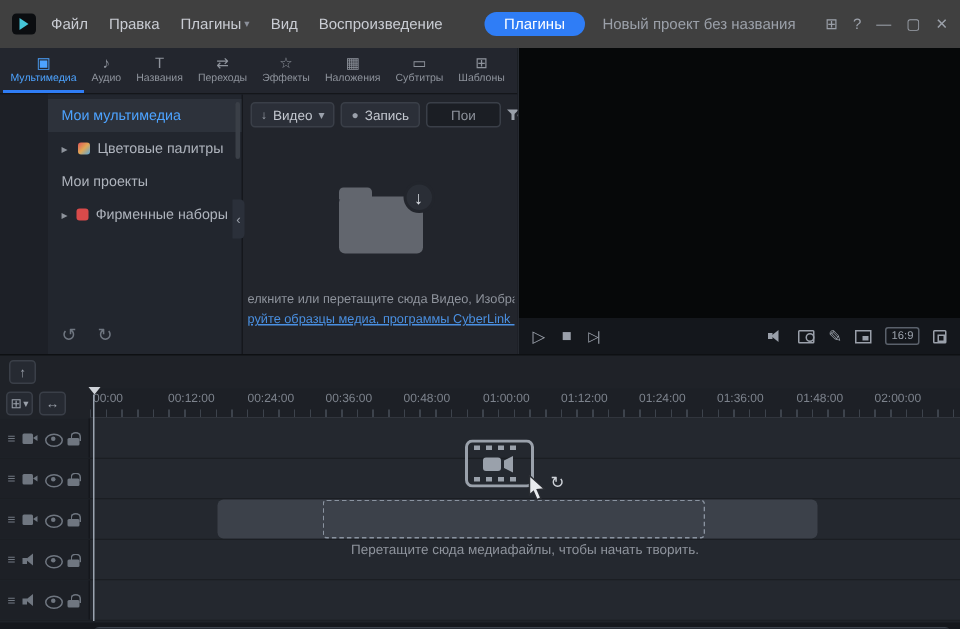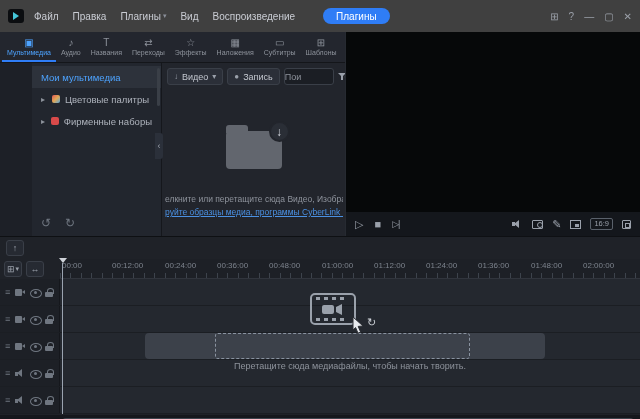--- a/index.html
+++ b/index.html
@@ -38,21 +38,21 @@
   .brand-ic{width:8px;height:8px;border-radius:2px;background:#d84a4a;}
   .side-scroll{position:absolute;right:1px;top:5px;width:3px;height:38px;background:#3a3f47;border-radius:2px;}
   .side-bottom{position:absolute;bottom:6px;left:9px;display:flex;gap:14px;color:#6f7680;font-size:12px;}
   .collapse-tab{position:absolute;left:123px;top:70px;width:8px;height:26px;background:#2b303a;border-radius:0 3px 3px 0;color:#9aa0aa;font-size:9px;display:flex;align-items:center;justify-content:center;z-index:3;}
 
   
   .library{flex:1;display:flex;flex-direction:column;background:#22252c;position:relative;overflow:hidden;}
   .lib-toolbar{height:24px;display:flex;align-items:center;gap:4px;padding:3px 5px 0 5px;}
   .lib-btn{height:17px;background:#2b2f38;border:1px solid #3a3f48;border-radius:3px;color:#c3c7cf;font-size:9px;display:flex;align-items:center;gap:4px;padding:0 6px;white-space:nowrap;}
   .lib-btn .mini{font-size:8px;color:#9aa0aa;}
-  .search{height:17px;width:50px;background:#1b1e24;border:1px solid #3a3f48;border-radius:3px;color:#8e939c;font-size:9px;padding:0 0;font-family:inherit;outline:none;}
+  .search{height:17px;width:50px;background:#1b1e24;border:1px solid #3a3f48;border-radius:3px;color:#8e939c;font-size:9px;padding:0 16px;font-family:inherit;outline:none;}
   .search::placeholder{color:#8e939c;}
   .i{display:inline-block;position:relative;color:#9aa0aa;}
   .i-funnel{width:9px;height:9px;}
   .i-funnel::before{content:"";position:absolute;left:0;top:1px;border-left:4.5px solid transparent;border-right:4.5px solid transparent;border-top:4px solid currentColor;}
   .i-funnel::after{content:"";position:absolute;left:3.5px;top:4px;width:2px;height:4px;background:currentColor;}
   .dots{color:#9aa0aa;font-size:10px;margin-left:2px;}
   .folder-wrap{position:absolute;left:50%;top:68px;transform:translateX(-50%);}
   .folder{width:56px;height:38px;background:#62666e;border-radius:4px;position:relative;}
   .folder::before{content:"";position:absolute;top:-6px;left:0;width:22px;height:8px;background:#62666e;border-radius:3px 3px 0 0;}
   .badge{position:absolute;right:-8px;top:-10px;width:21px;height:21px;border-radius:50%;background:#2a2e36;border:2px solid #22252c;display:flex;align-items:center;justify-content:center;color:#d7dbe1;font-size:12px;}
@@ -135,20 +135,21 @@
           <span class="chev">▾</span>
         </span>
       <span class="menu">
           <span>Вид</span>
         </span>
       <span class="menu">
           <span>Воспроизведение</span>
         </span>
     </div>
     <button class="export">Плагины</button>
+    <span class="project">Новый проект без названия</span>
     <div class="tb-spacer"></div>
     <div class="tb-right">
       <span class="tb-ic">⊞</span>
       <span class="tb-ic">?</span>
       <span class="tb-ic">—</span>
       <span class="tb-ic">▢</span>
       <span class="tb-ic">✕</span>
     </div>
   </div>
 
@@ -193,20 +194,23 @@
       <div class="panels">
 
         <div class="sidebar">
           <div class="side-item active">
               <span>Мои мультимедиа</span>
             </div>
           <div class="side-item">
               <span class="side-arrow">▸</span>
               <span class="pal-ic"></span>
               <span>Цветовые палитры</span>
+            </div>
+          <div class="side-item">
+              <span>Мои проекты</span>
             </div>
           <div class="side-item">
               <span class="side-arrow">▸</span>
               <span class="brand-ic"></span>
               <span>Фирменные наборы</span>
             </div>
           <div class="side-scroll"></div>
           <div class="side-bottom">
             <span>↺</span>
             <span>↻</span>

